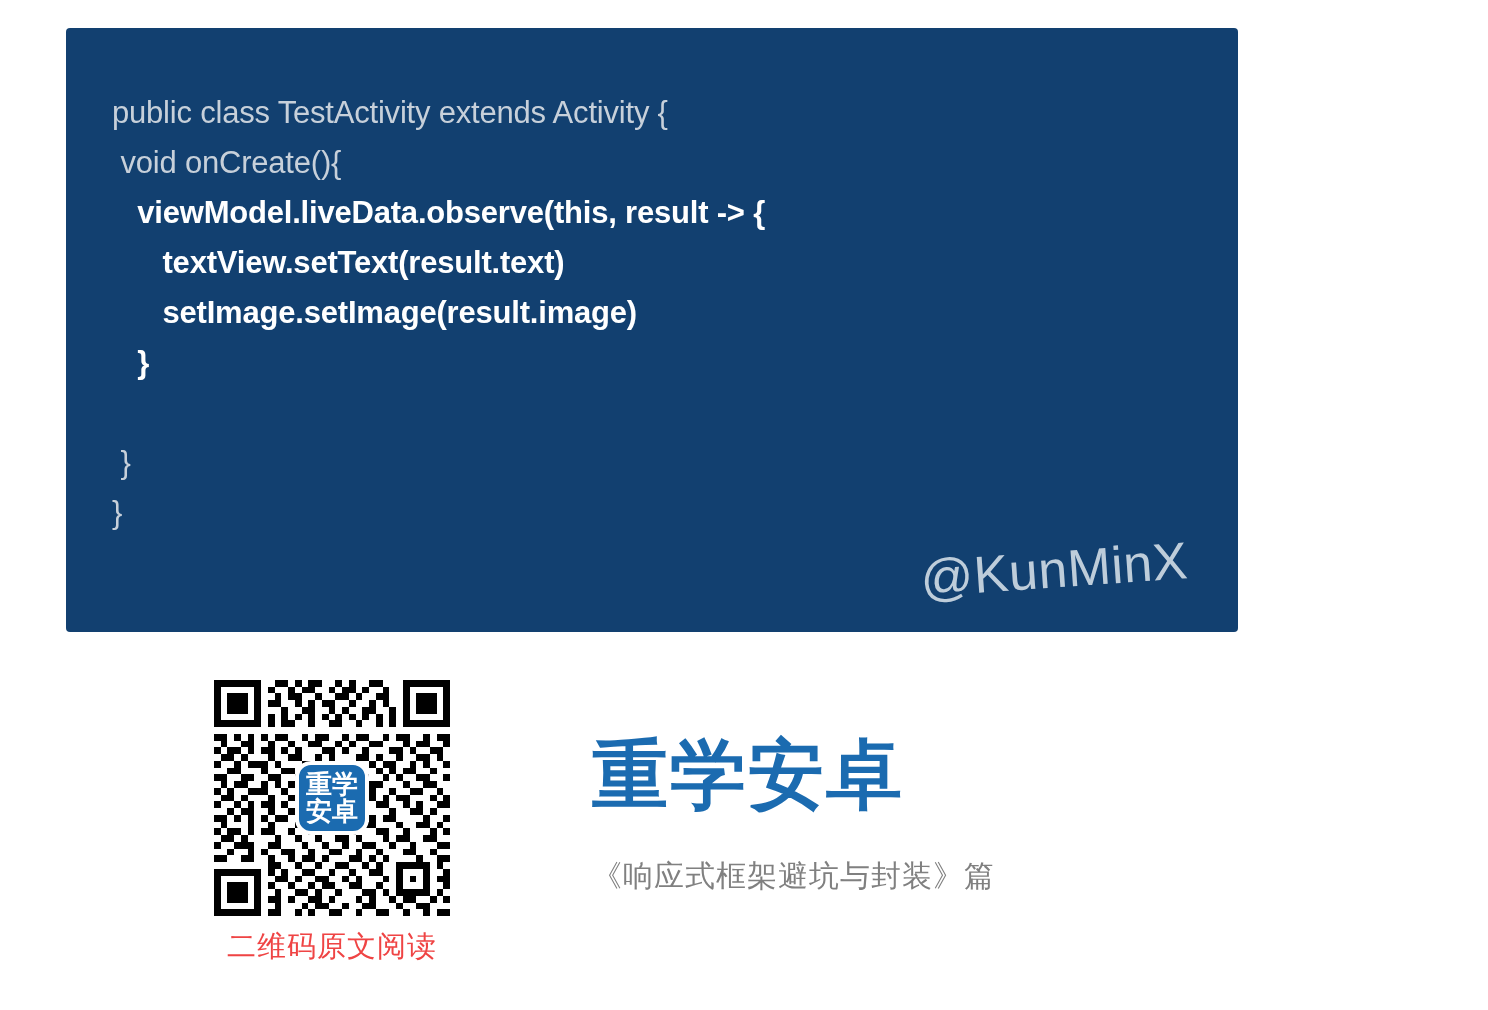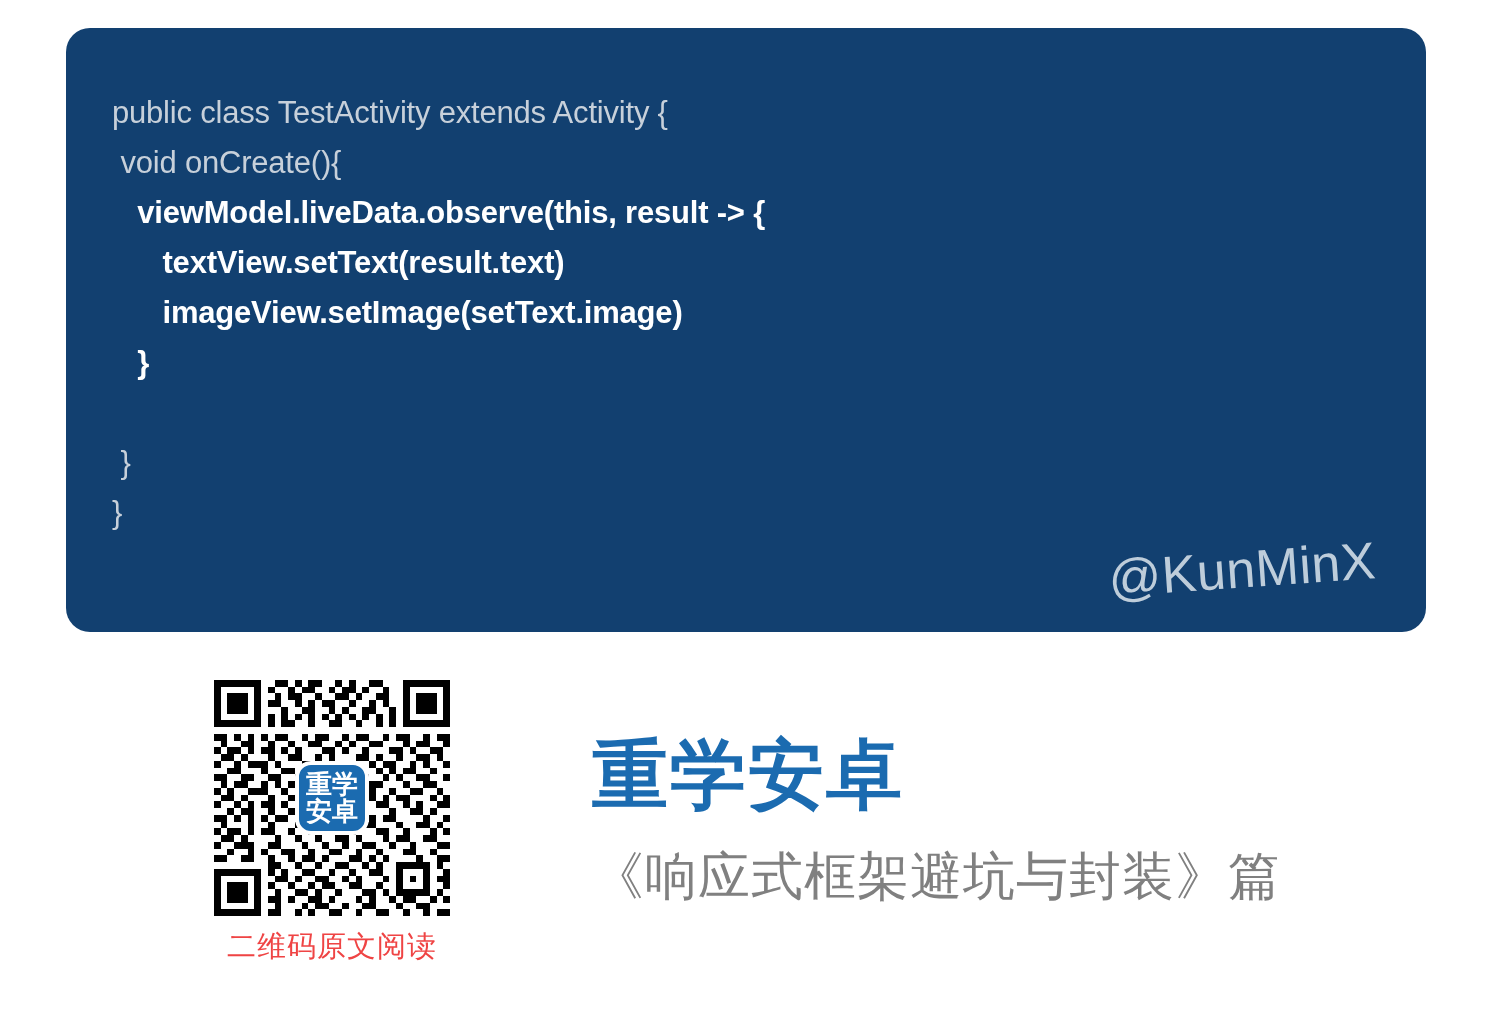--- a/index.html
+++ b/index.html
@@ -13,24 +13,24 @@
     position: relative;
     overflow: hidden;
     font-family: "Liberation Sans", sans-serif;
   }
 
   
   .code-card {
     position: absolute;
     left: 66px;
     top: 28px;
-    width: 1360px;
+    width: 1172px;
     height: 604px;
     background: #124070;
-    border-radius: 24px;
+    border-radius: 4px;
     box-sizing: border-box;
     overflow: hidden;
   }
 
   .code-block {
     position: absolute;
     left: 46px;
     top: 60px;
     right: 20px;
   }
@@ -145,38 +145,38 @@
     font-size: 76px;
     line-height: 86px;
     color: #1b6bb0;
     letter-spacing: 2px;
     white-space: nowrap;
   }
 
   .brand-subtitle {
     margin-top: 30px;
     font-family: "DejaVu Sans", sans-serif;
-    font-size: 52px;
+    font-size: 30px;
     line-height: 56px;
     color: #808080;
     letter-spacing: 1px;
     white-space: nowrap;
   }
 </style>
 </head>
 <body>
 
 <div class="code-card">
 
   <div class="code-block">
     <div class="code-line">public class TestActivity extends Activity {</div>
     <div class="code-line"> void onCreate(){</div>
     <div class="code-line bold">   viewModel.liveData.observe(this, result -&gt; {</div>
     <div class="code-line bold">      textView.setText(result.text)</div>
-    <div class="code-line bold">      imageView.setImage(setText.image)</div>
+    <div class="code-line bold">      setImage.setImage(result.image)</div>
     <div class="code-line bold">   }</div>
     <div class="code-line blank"> </div>
     <div class="code-line"> }</div>
     <div class="code-line">}</div>
   </div>
 
   <div class="watermark">@KunMinX</div>
 </div>
 
 <div class="bottom">

